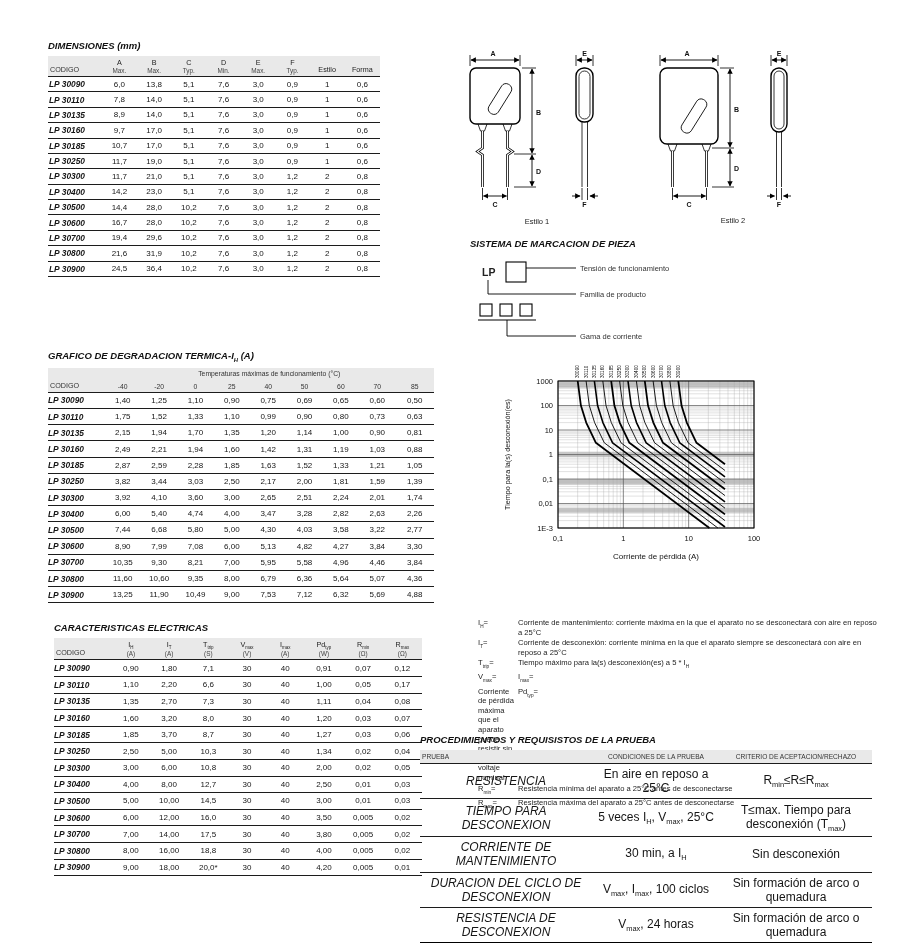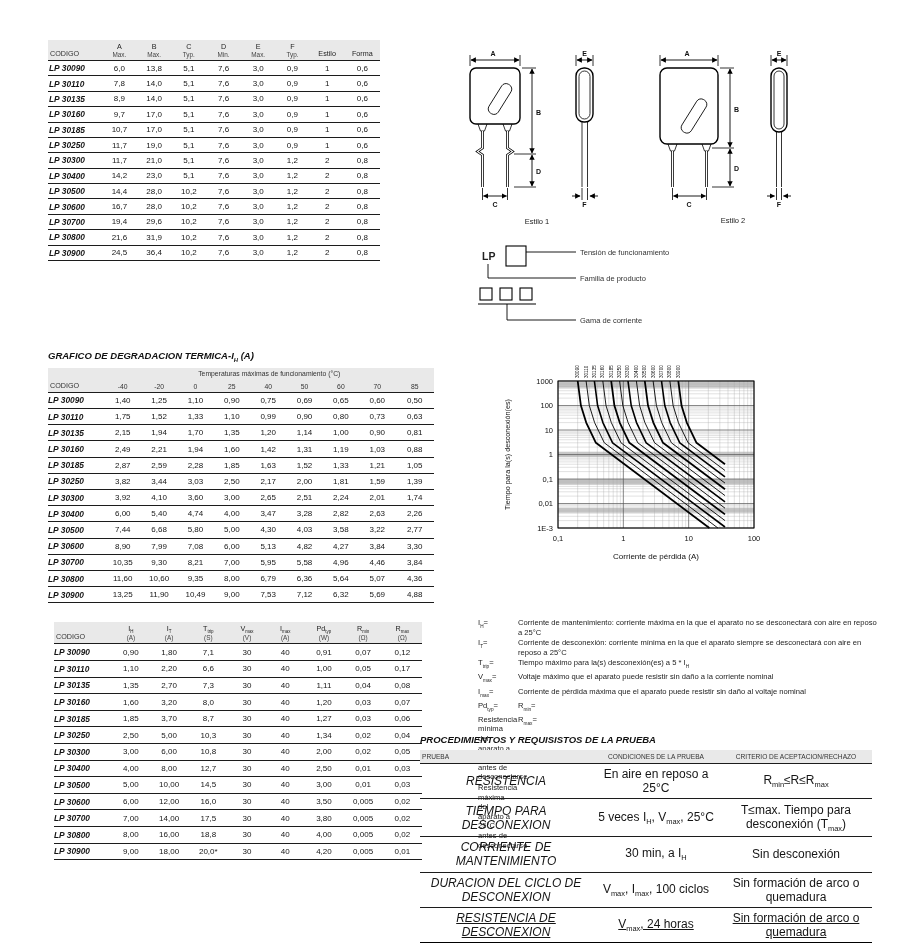--- a/index.html
+++ b/index.html
@@ -27,39 +27,40 @@
   table.dtable td{border-top:1px solid #1c1c1c;font-size:8px;text-align:center;padding:2.2px 0;}
   table.dtable tr:last-child td{border-bottom:1px solid #1c1c1c;margin-left:44px;}
   table.dtable td.code{text-align:left;font-weight:bold;font-style:italic;font-size:8.4px;padding-left:1px;}
   #tbl-thermal td{padding:2.6px 0;}
   #tbl-elec td{padding:2.8px 0;}
   table.ptable{border-collapse:collapse;table-layout:fixed;width:100%;}
   table.ptable thead th{background:#e9e9e9;font-weight:normal;font-size:6.6px;color:#333;
         padding:3px 2px;text-align:center;}
   table.ptable thead th.first{text-align:left;}
   table.ptable td{border-top:1px solid #1c1c1c;font-size:12px;padding:3.2px 2px;text-align:center;}
-  table.ptable tr:last-child td{border-bottom:1.8px solid #000;text-decoration:underline;}
+  table.ptable tr:last-child td{border-bottom:1.8px solid #000;}
   table.ptable td.prueba{font-style:italic;text-align:center;font-size:12px;}
   sub{font-size:0.62em;}
   .ln{fill:none;stroke:#000;stroke-width:1.4;}
   .thin{fill:none;stroke:#000;stroke-width:0.8;}
   .leadB{fill:none;stroke:#000;stroke-width:2.6;}
   .leadW{fill:none;stroke:#fff;stroke-width:1.1;}
   .dim{stroke:#000;stroke-width:0.9;fill:none;}
   .tick{stroke:#000;stroke-width:0.8;}
   .dl{font-size:7px;font-weight:bold;fill:#111;}
   .cap{font-size:7.5px;fill:#222;}
   .mk-lbl{font-size:7.5px;fill:#333;}
 </style>
 </head>
 <body>
 
 <div class="page">
 
   <section id="sec-dims">
+    <h3 class="sec-title">DIMENSIONES (mm)</h3>
     <div id="tbl-dims">
         <table class="dtable">
           <colgroup>
             <col style="width: 54px;">
             <col style="width: 34px;">
             <col style="width: 35px;">
             <col style="width: 34px;">
             <col style="width: 35px;">
             <col style="width: 34px;">
             <col style="width: 34px;">
@@ -342,20 +343,21 @@
         <line class="tick" x1="341.5" y1="148" x2="341.5" y2="160"></line>
         <line class="dim" x1="327" y1="156" x2="334.5" y2="156" marker-end="url(#ar)"></line>
         <line class="dim" x1="351" y1="156" x2="343.5" y2="156" marker-end="url(#ar)"></line>
         <text class="dl" x="339" y="167" text-anchor="middle">F</text>
       </g>
       <text class="cap" x="293" y="183" text-anchor="middle">Estilo 2</text>
     </svg>
   </div>
 
   <section id="sec-marking">
+    <h3 class="sec-title">SISTEMA DE MARCACION DE PIEZA</h3>
     <svg width="400" height="94" viewBox="0 0 400 94">
       <text x="12" y="22" font-size="10.5" font-weight="bold" fill="#222">LP</text>
       <rect x="36" y="8" width="20" height="20" fill="none" stroke="#000" stroke-width="1.1"></rect>
       <line x1="56" y1="14" x2="106" y2="14" stroke="#000" stroke-width="0.9"></line>
       <text class="mk-lbl" x="110" y="17">Tensión de funcionamiento</text>
       <path d="M18 26 V40 H106" fill="none" stroke="#000" stroke-width="0.9"></path>
       <text class="mk-lbl" x="110" y="43">Familia de producto</text>
       <rect x="10" y="50" width="12" height="12" fill="none" stroke="#000" stroke-width="1.1"></rect>
       <rect x="30" y="50" width="12" height="12" fill="none" stroke="#000" stroke-width="1.1"></rect>
       <rect x="50" y="50" width="12" height="12" fill="none" stroke="#000" stroke-width="1.1"></rect>
@@ -687,20 +689,21 @@
         <text x="62" y="194" font-size="7.5" text-anchor="middle" fill="#111">0,1</text>
         <text x="127.33333333333333" y="194" font-size="7.5" text-anchor="middle" fill="#111">1</text>
         <text x="192.66666666666666" y="194" font-size="7.5" text-anchor="middle" fill="#111">10</text>
         <text x="258" y="194" font-size="7.5" text-anchor="middle" fill="#111">100</text>
         <text x="14" y="107.5" font-size="7.2" text-anchor="middle" fill="#111" transform="rotate(-90 14 107.5)">Tiempo para la(s) desconexión(es)</text>
         <text x="160" y="212" font-size="8" text-anchor="middle" fill="#111">Corriente de pérdida (A)</text>
       </svg>
   </div>
 
   <section id="sec-elec">
+    <h3 class="sec-title">CARACTERISTICAS ELECTRICAS</h3>
     <div id="tbl-elec">
         <table class="dtable">
           <colgroup>
             <col style="width: 58px;">
             <col style="width: 37px;">
             <col style="width: 39px;">
             <col style="width: 39px;">
             <col style="width: 38px;">
             <col style="width: 38px;">
             <col style="width: 39px;">
@@ -894,21 +897,20 @@
   </section>
 
   <div id="defs">
       <div class="term">I<sub>H</sub>=</div>
       <div>Corriente de mantenimiento: corriente máxima en la que el aparato no se desconectará con aire en reposo a 25°C</div>
       <div class="term">I<sub>T</sub>=</div>
       <div>Corriente de desconexión: corriente mínima en la que el aparato siempre se desconectará con aire en reposo a 25°C</div>
       <div class="term">T<sub>trip</sub>=</div>
       <div>Tiempo máximo para la(s) desconexión(es) a 5 * I<sub>H</sub></div>
       <div class="term">V<sub>max</sub>=</div>
-      <div>Voltaje máximo que el aparato puede resistir sin daño a la corriente nominal</div>
       <div class="term">I<sub>max</sub>=</div>
       <div>Corriente de pérdida máxima que el aparato puede resistir sin daño al voltaje nominal</div>
       <div class="term">Pd<sub>typ</sub>=</div>
       <div class="term">R<sub>min</sub>=</div>
       <div>Resistencia mínima del aparato a 25°C antes de desconectarse</div>
       <div class="term">R<sub>max</sub>=</div>
       <div>Resistencia máxima del aparato a 25°C antes de desconectarse</div>
     </div>
 
   <section id="sec-proc">

